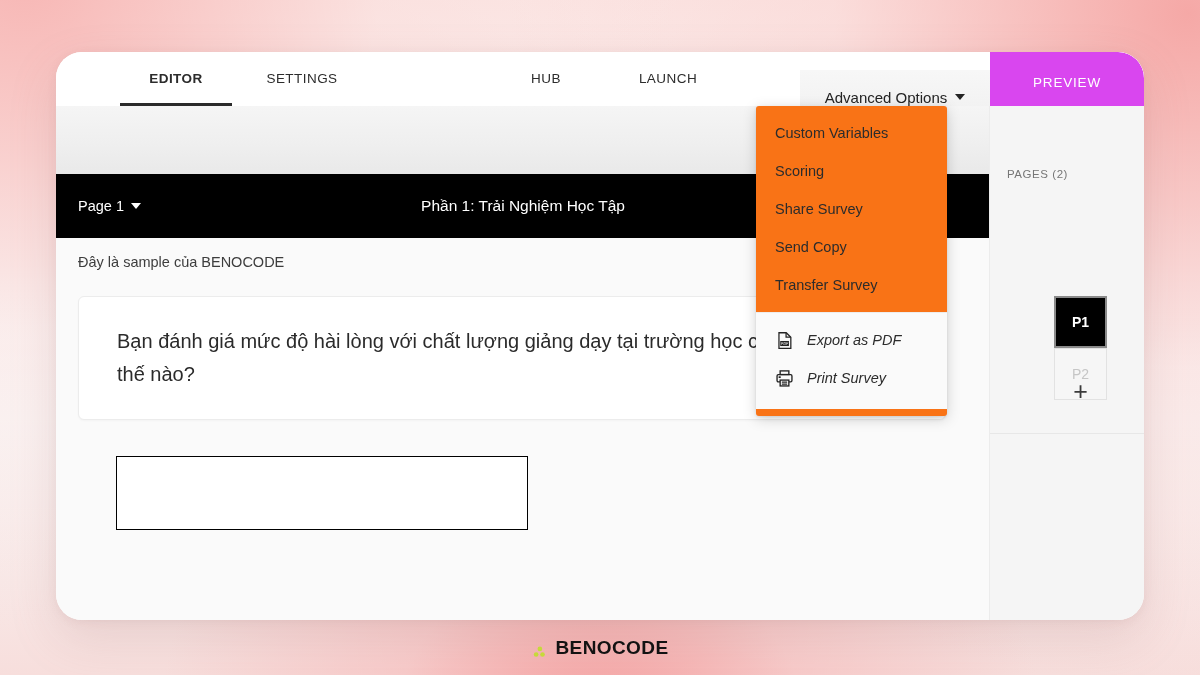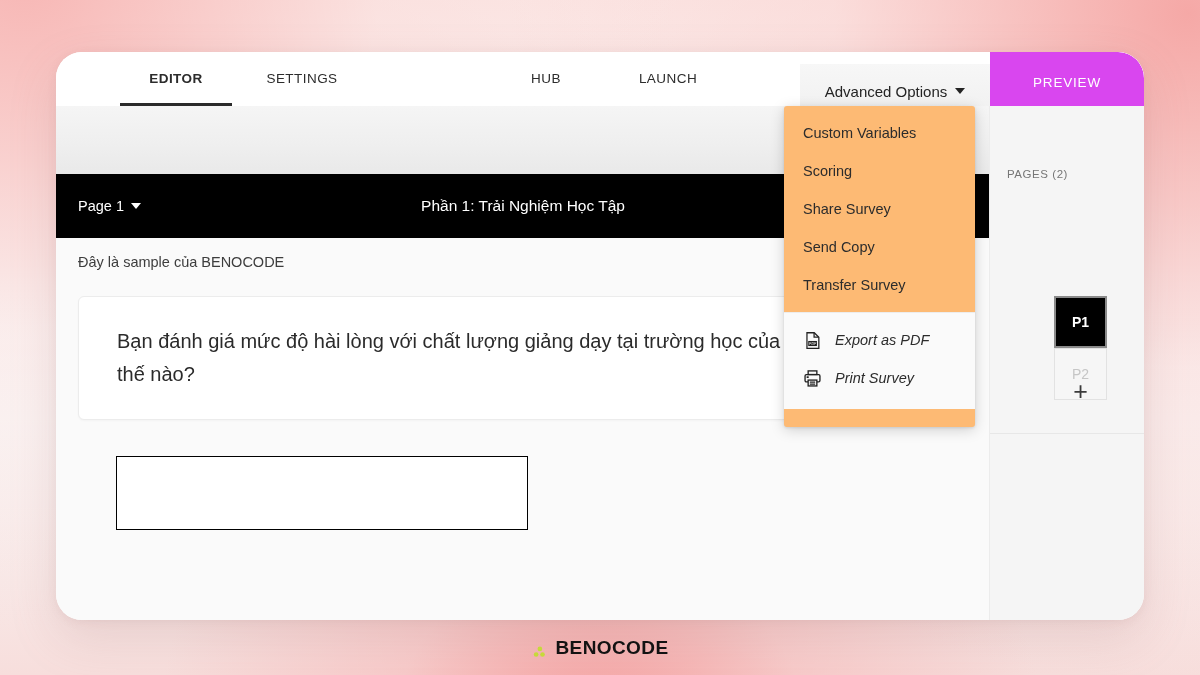--- a/index.html
+++ b/index.html
@@ -66,21 +66,21 @@
     left: 4px; right: 4px;
     bottom: 0;
     height: 3px;
     background: #2b2b2b;
   }
 
   
   #advanced-trigger {
     position: absolute;
     left: 744px;
-    top: 12px;
+    top: 18px;
     width: 190px;
     height: 54px;
     background: linear-gradient(180deg, #f7f7f7 0%, #f0f0f0 100%);
     display: flex;
     align-items: center;
     justify-content: center;
     gap: 8px;
     font-size: 15px;
     color: #242424;
     cursor: pointer;
@@ -267,27 +267,27 @@
     left: 0;
     top: 327px;
     width: 100%;
     height: 1px;
     background: #e7e7e7;
   }
 
   
   #dropdown {
     position: absolute;
-    left: 784px;
+    left: 756px;
     top: 106px;
     width: 191px;
-    background: #fdba74;
+    background: #f97316;
     border-radius: 3px;
     box-shadow: 0 3px 14px rgba(0,0,0,0.17), 0 1px 3px rgba(0,0,0,0.10);
-    padding: 8px 0 18px 0;
+    padding: 8px 0 7px 0;
     z-index: 40;
     overflow: hidden;
   }
   .menu-item {
     height: 38px;
     display: flex;
     align-items: center;
     padding-left: 19px;
     font-size: 14.5px;
     color: #2c2c2c;

